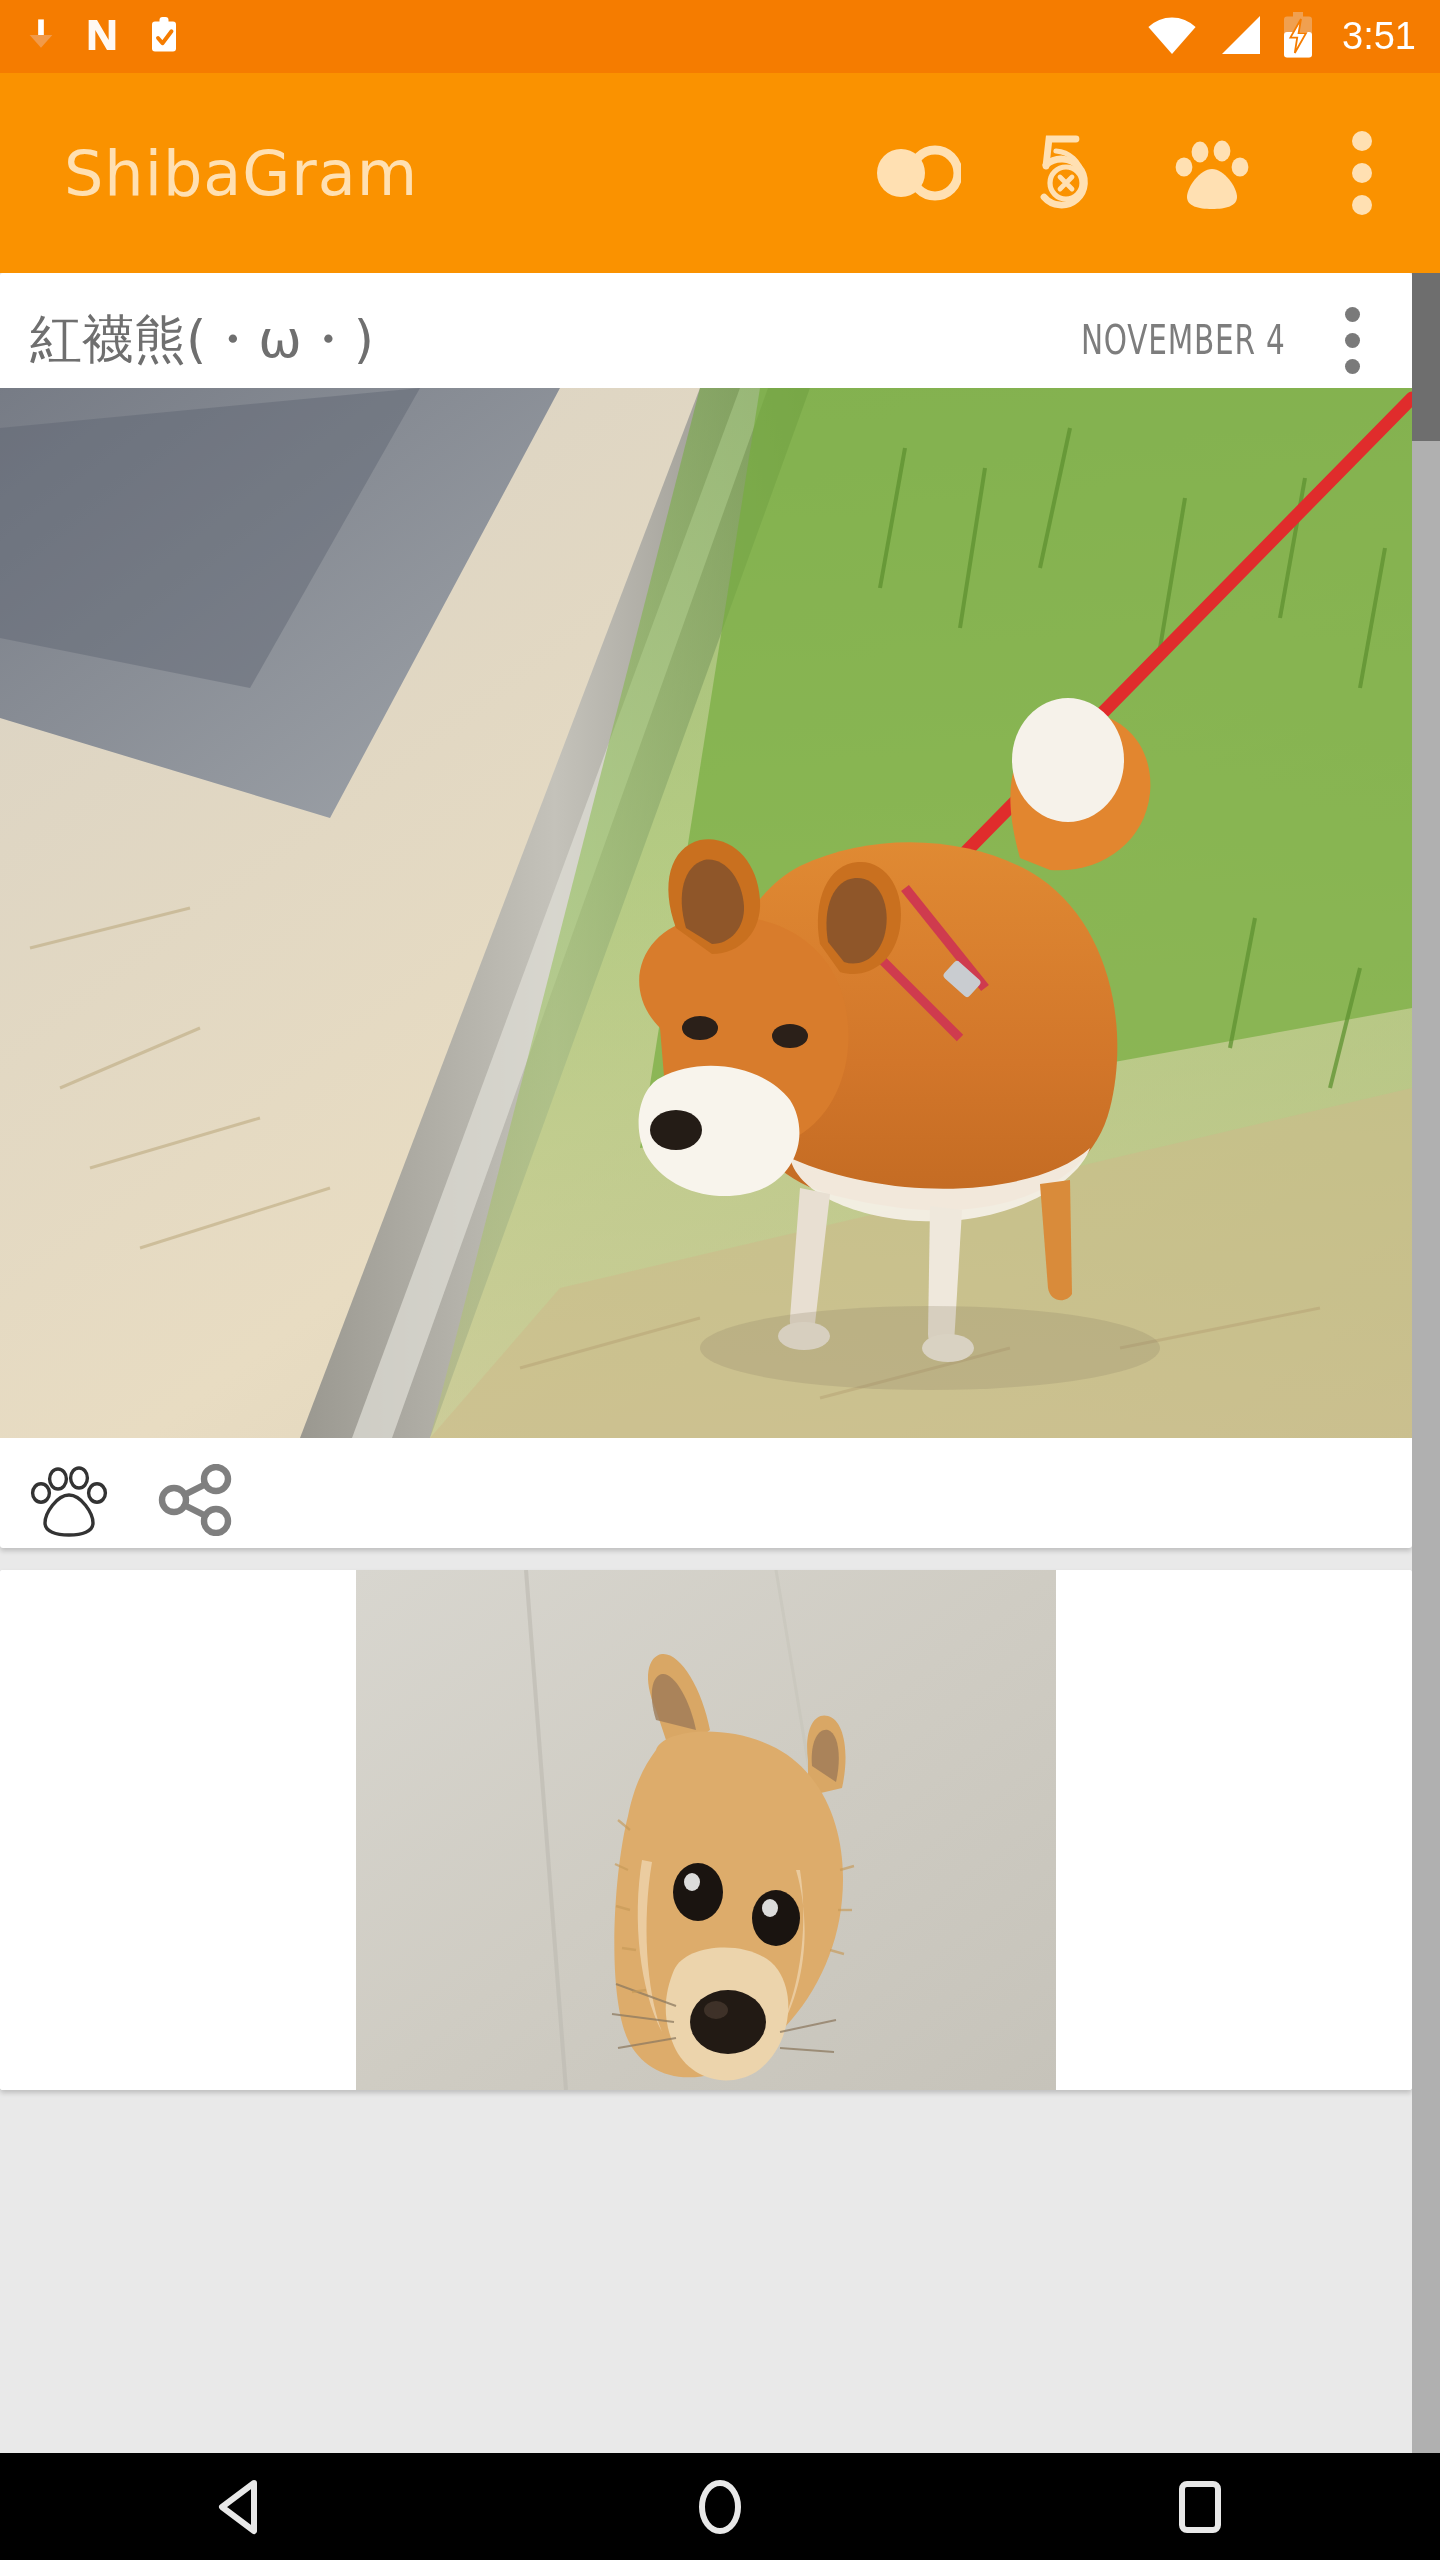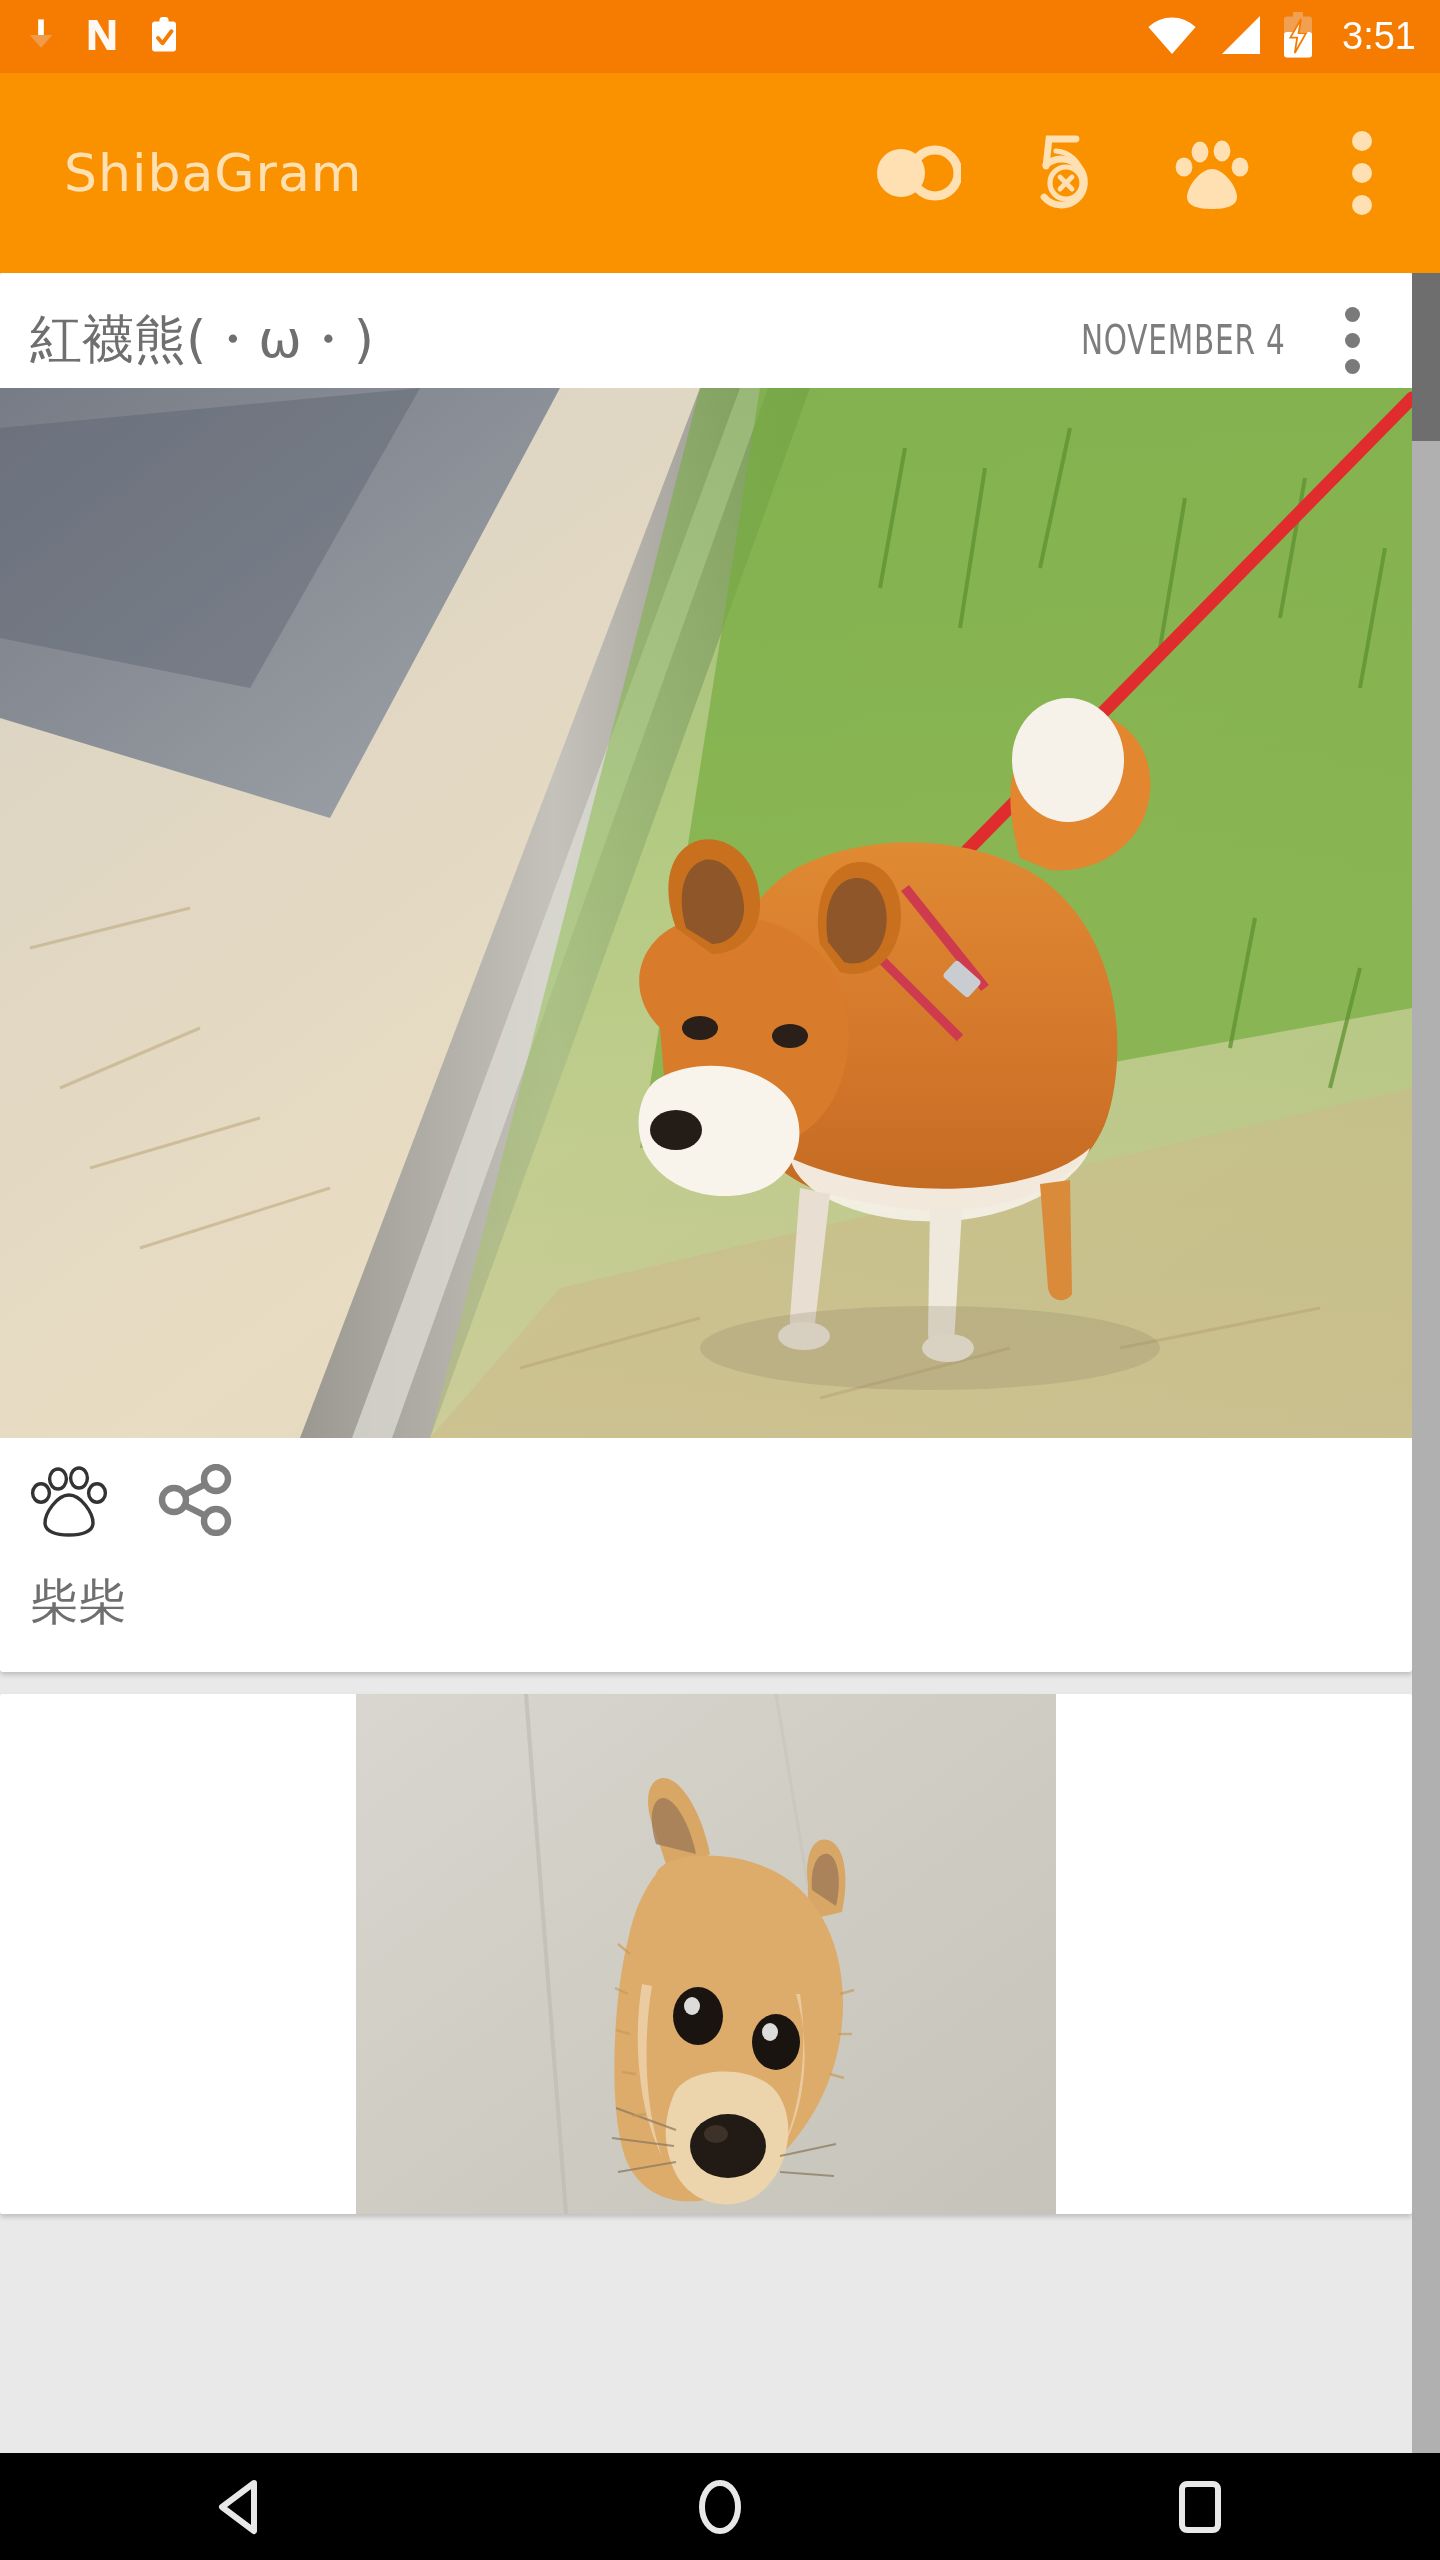--- a/index.html
+++ b/index.html
@@ -35,21 +35,21 @@
   
   .app-bar {
     position: absolute; top: 73px; left: 0;
     width: 1440px; height: 200px;
     background: #fa9200;
     display: flex; align-items: center;
     padding: 0 34px 0 64px;
   }
   .app-title {
     color: #ffe0b2;
-    font-size: 52px;
+    font-size: 62px;
     font-weight: 400;
     font-family: "DejaVu Sans", sans-serif;
     letter-spacing: 1px;
     white-space: nowrap;
   }
   .app-actions { margin-left: auto; display: flex; align-items: center; gap: 60px; }
   .action-btn {
     width: 88px; height: 88px;
     display: flex; align-items: center; justify-content: center;
     cursor: pointer;
@@ -360,21 +360,20 @@
         <span class="act-icon">
           <svg width="76" height="72" viewBox="0 0 38 36">
             <circle cx="29" cy="7.5" r="6" fill="none" stroke="#7f7f7f" stroke-width="3.2"></circle>
             <circle cx="8" cy="18" r="6" fill="none" stroke="#7f7f7f" stroke-width="3.2"></circle>
             <circle cx="29" cy="28.5" r="6" fill="none" stroke="#7f7f7f" stroke-width="3.2"></circle>
             <path d="M13.4 15.3 L23.6 10.2 M13.4 20.7 L23.6 25.8" stroke="#7f7f7f" stroke-width="3.2" stroke-linecap="round"></path>
           </svg>
         </span>
       </div>
 
-      <div class="caption">柴柴</div>
     </div>
 
     <div class="card">
 
       <div class="post-photo photo-2">
         <svg width="700" height="520" viewBox="0 0 700 520">
           <defs>
             <linearGradient id="g-floor" x1="0" y1="0" x2="1" y2="1">
               <stop offset="0%" stop-color="#d8d6cf"></stop>
               <stop offset="50%" stop-color="#cfccc3"></stop>

